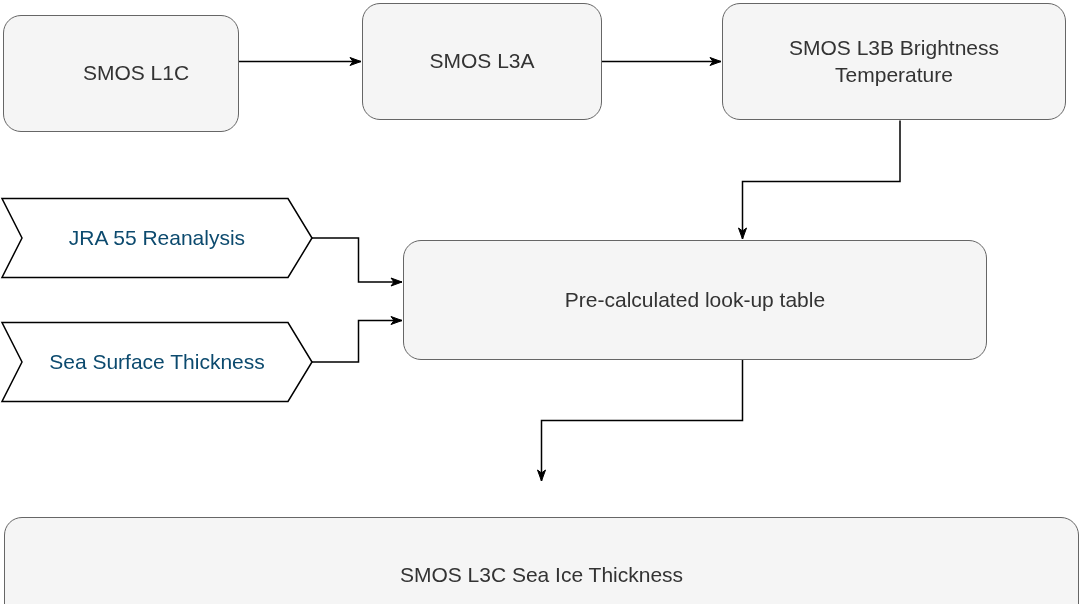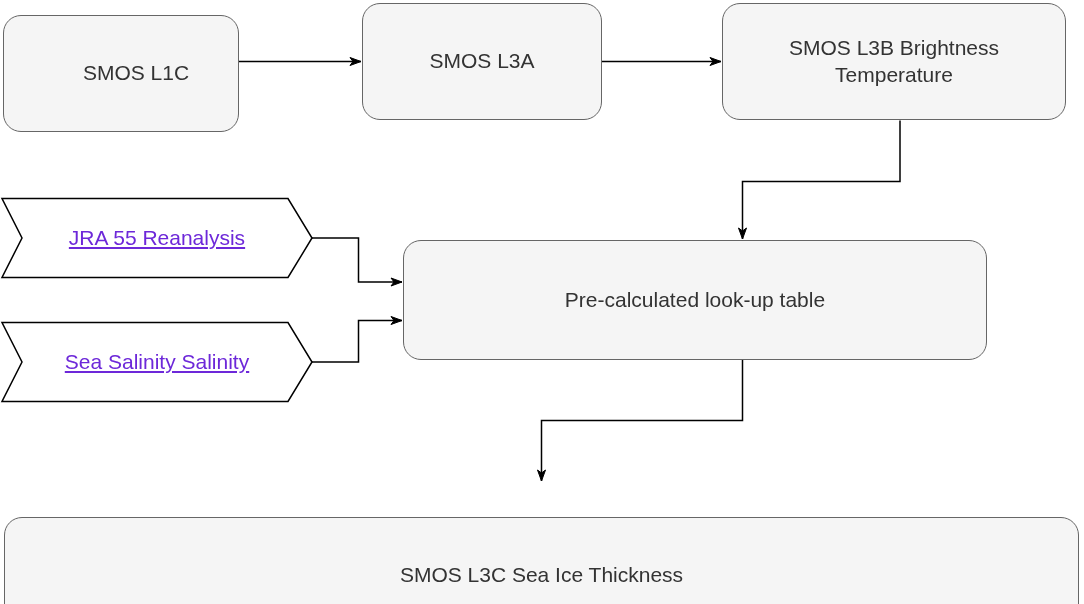--- a/index.html
+++ b/index.html
@@ -44,24 +44,23 @@
     font-size: 21px;
     line-height: 1.25;
   }
   .chev-label {
     position: absolute;
     box-sizing: border-box;
     display: flex;
     align-items: center;
     justify-content: center;
     text-align: center;
-    color: #6d28d9;
+    color: #0c4a6e;
     font-size: 21px;
     background: transparent;
-    text-decoration: underline;
   }
   .wrap-narrow { max-width: 330px; display: inline-block; }
 </style>
 </head>
 <body>
 
 <div class="canvas">
 
   <svg class="layer" width="1084" height="604" viewBox="0 0 1084 604">
     <defs>
@@ -91,21 +90,21 @@
 
   <div class="node box" style="left:722px; top:3px; width:344px; height:117px;">
     <span class="wrap-narrow">SMOS L3B Brightness Temperature</span>
   </div>
 
   <div class="chev-label" style="left:12px; top:198px; width:290px; height:80px;">
     <span>JRA 55 Reanalysis</span>
   </div>
 
   <div class="chev-label" style="left:12px; top:322px; width:290px; height:80px;">
-    <span>Sea Salinity Salinity</span>
+    <span>Sea Surface Thickness</span>
   </div>
 
   <div class="node box" style="left:403px; top:240px; width:584px; height:120px;">
     <span>Pre-calculated look-up table</span>
   </div>
 
   <div class="node box" style="left:4px; top:482px; width:1075px; height:116px;margin-top:35px;">
     <span>SMOS L3C Sea Ice Thickness</span>
   </div>
 

